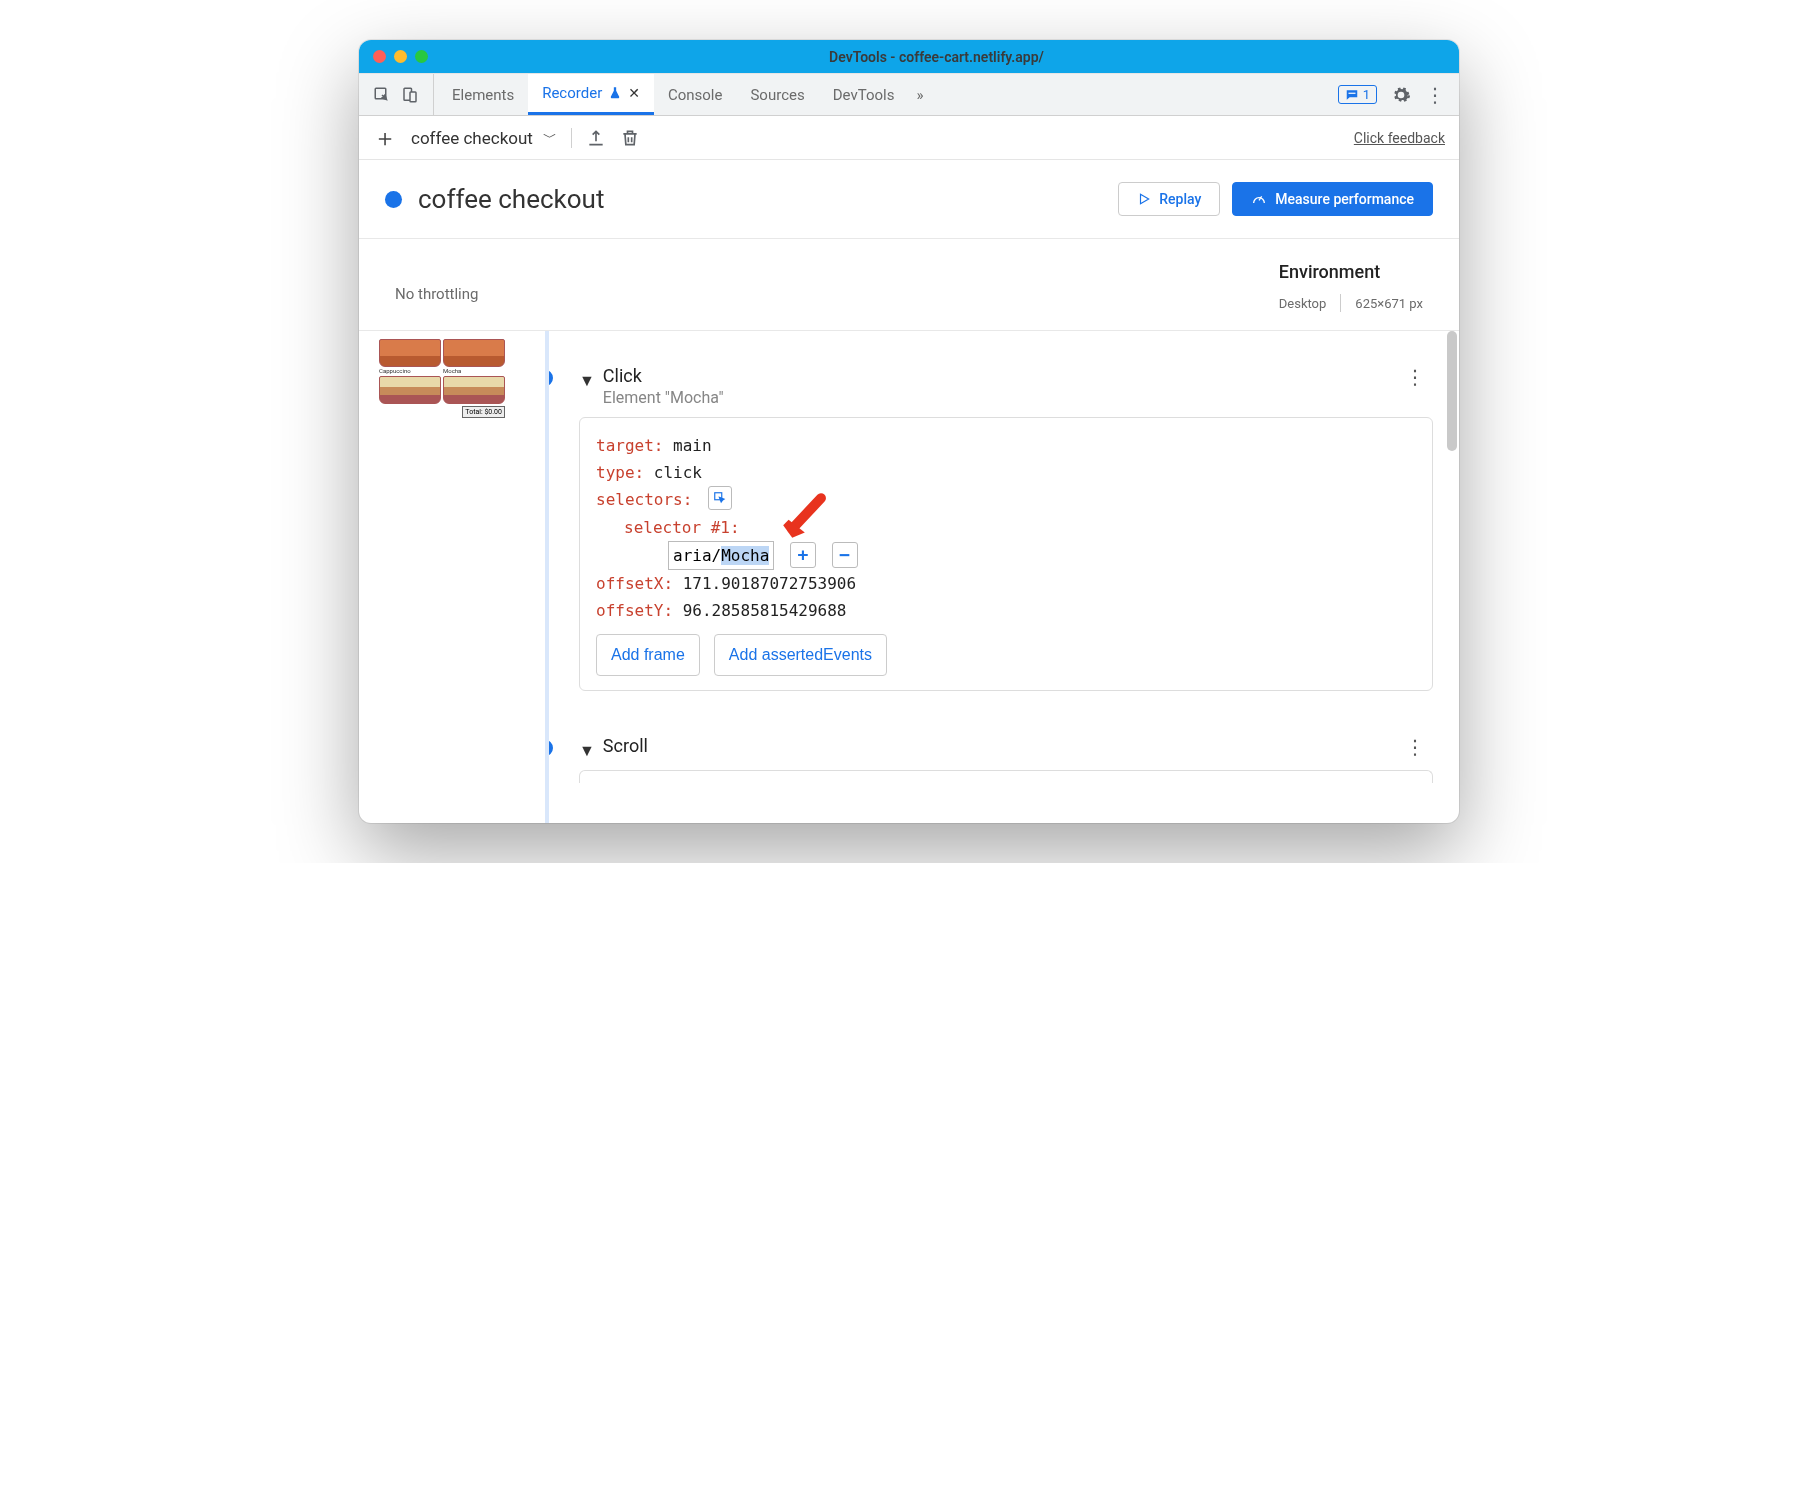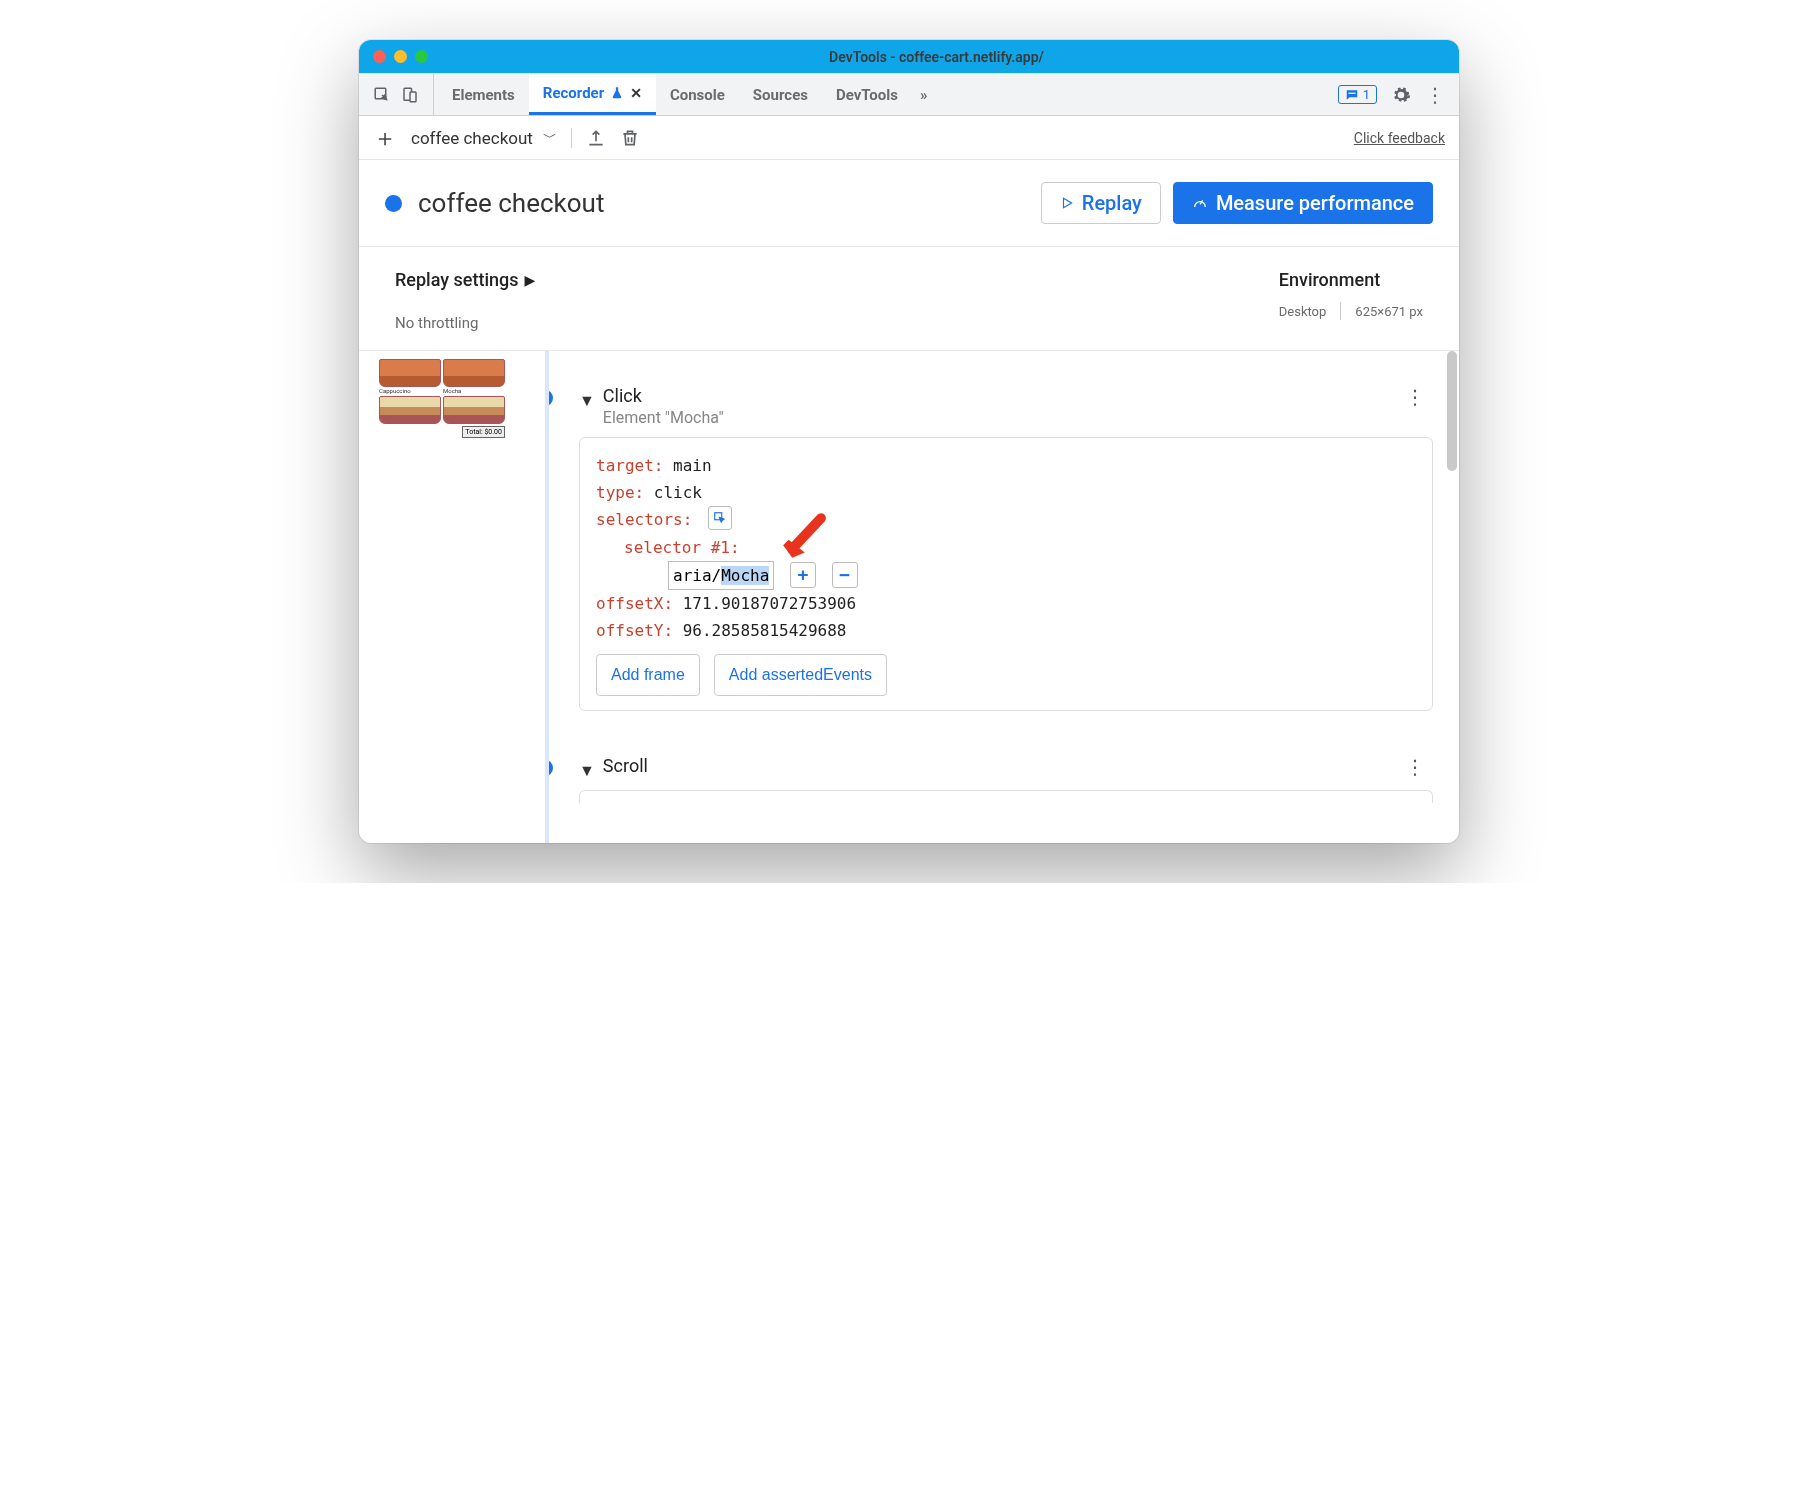--- a/index.html
+++ b/index.html
@@ -54,21 +54,20 @@
   .tabs { display: flex; align-items: center; height: 100%; }
   .tab {
     padding: 0 14px;
     height: 100%;
     display: flex;
     align-items: center;
     font-size: 15px;
     color: #6b6b6b;
     cursor: pointer;
     gap: 6px;
-    font-weight: bold;
   }
   .tab.active {
     color: #1a73e8;
     border-bottom: 3px solid #1a73e8;
     background: #fff;
   }
   .tab .close-x { font-size: 14px; color: #333; }
   .tabsrow .right { margin-left: auto; display: flex; align-items: center; gap: 14px; padding-right: 6px; }
   .badge { display: flex; align-items: center; gap: 4px; border: 1px solid #1a73e8; color:#1a73e8; border-radius: 3px; padding: 1px 6px; font-size: 13px; }
   
@@ -91,21 +90,21 @@
     align-items:center;
     padding: 22px 26px;
     gap: 16px;
     border-bottom: 1px solid #e8e8e8;
   }
   .rec-dot { width:17px; height:17px; border-radius:50%; background:#1a73e8; }
   .rec-title { font-size: 26px; color:#333; }
   .rec-header .actions { margin-left:auto; display:flex; gap:12px; }
   .btn {
     display:flex; align-items:center; gap:8px;
-    font-size: 20px; font-weight:500;
+    font-size: 14px; font-weight:500;
     padding: 8px 18px;
     border-radius: 4px;
     cursor:pointer;
   }
   .btn.outline { border:1px solid #ccc; color:#1a73e8; background:#fff; }
   .btn.primary { background:#1a73e8; color:#fff; border:1px solid #1a73e8; }
   
   .settings {
     display:flex;
     padding: 22px 36px 18px 36px;
@@ -306,24 +305,20 @@
               <path d="M4 18a8 8 0 1 1 16 0M12 14l4-6"></path>
             </svg>
         </span>
         <span>Measure performance</span>
       </div>
     </div>
   </div>
 
   <div class="settings">
     <div class="left">
-      <h3>
-        <span>Replay settings</span>
-        <span style="font-size:14px;">▶</span>
-      </h3>
       <div class="sub">No throttling</div>
     </div>
     <div class="right">
       <h3>Environment</h3>
       <div class="envrow">
         <span>Desktop</span>
         <span class="divider"></span>
         <span>625×671 px</span>
       </div>
     </div>

